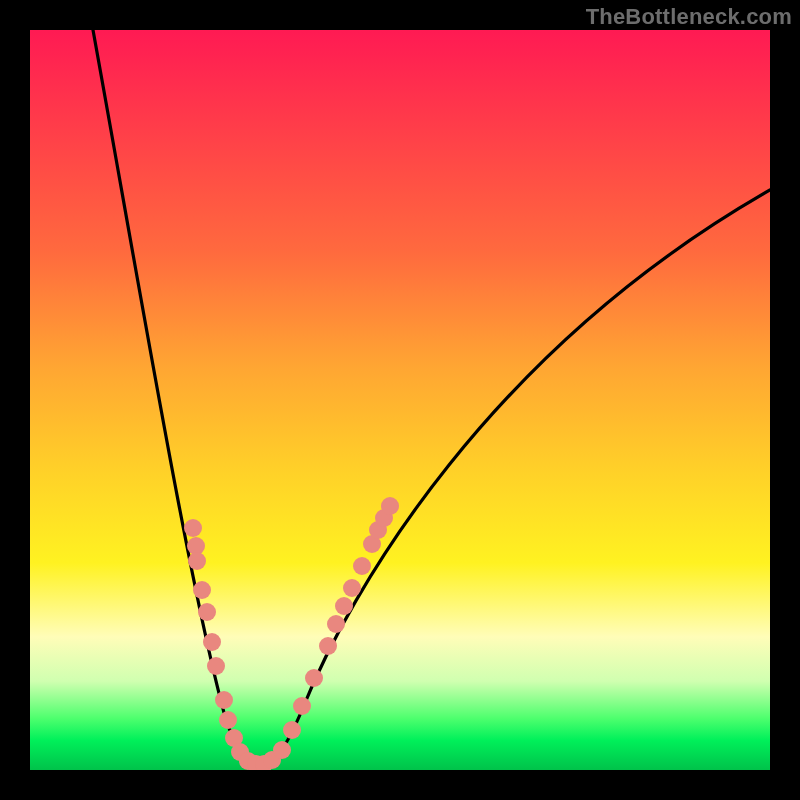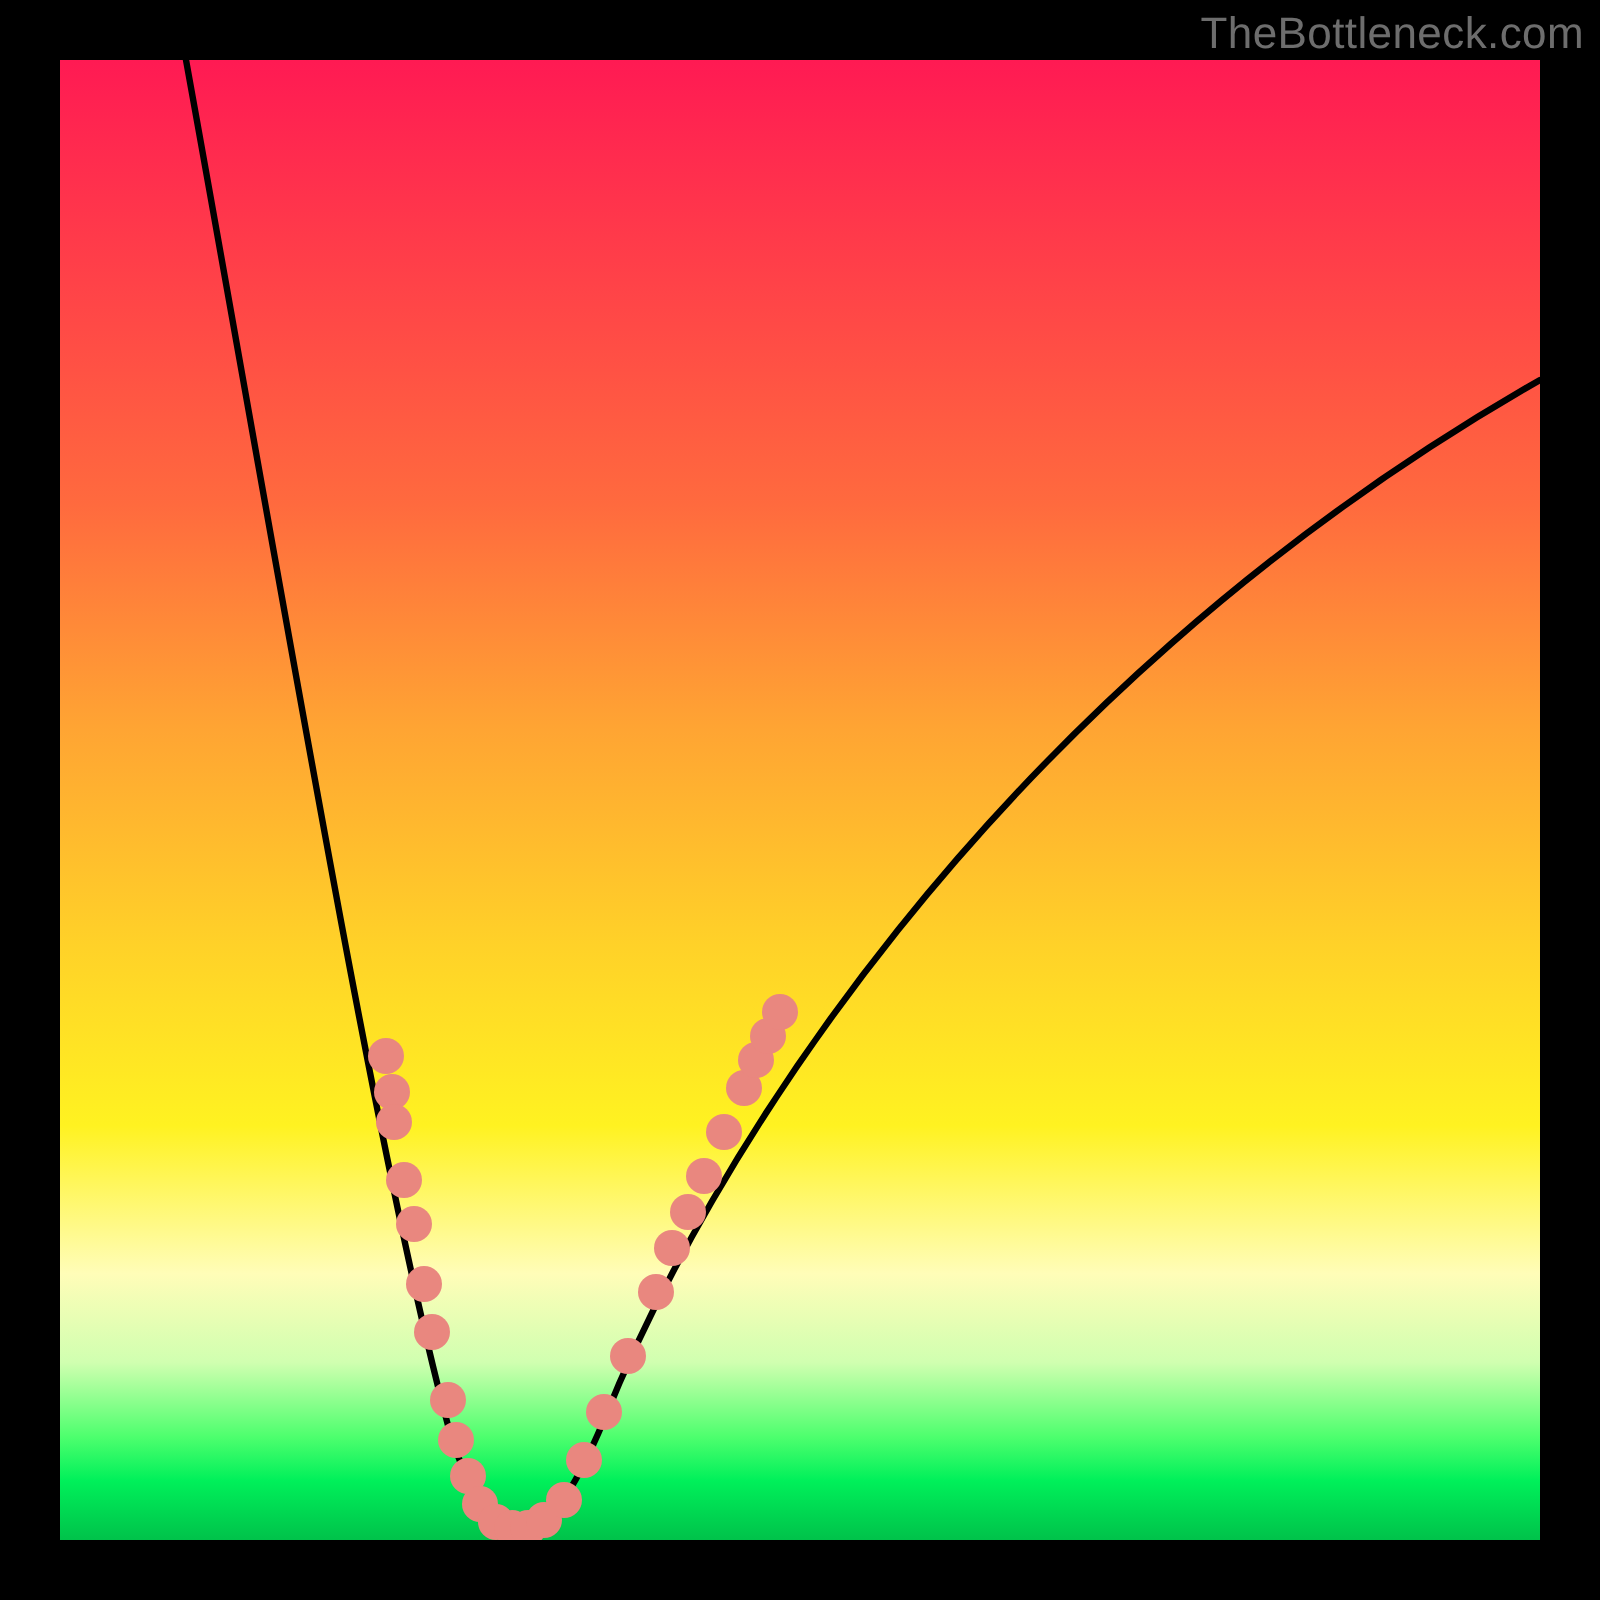--- a/index.html
+++ b/index.html
@@ -38,21 +38,21 @@
       #4eff6e 93%,
       #00f05a 96%,
       #00c24a 100%);
   }
   .watermark {
     position: absolute;
     top: 4px;
     right: 8px;
     color: #6d6d6d;
     font-size: 22px;
-    font-weight: 400;
+    font-weight: 700;
     letter-spacing: 0.2px;
     z-index: 5;
     text-align: center;
   }
   svg.curve {
     position: absolute;
     left: 0;
     top: 0;
     width: 740px;
     height: 740px;

